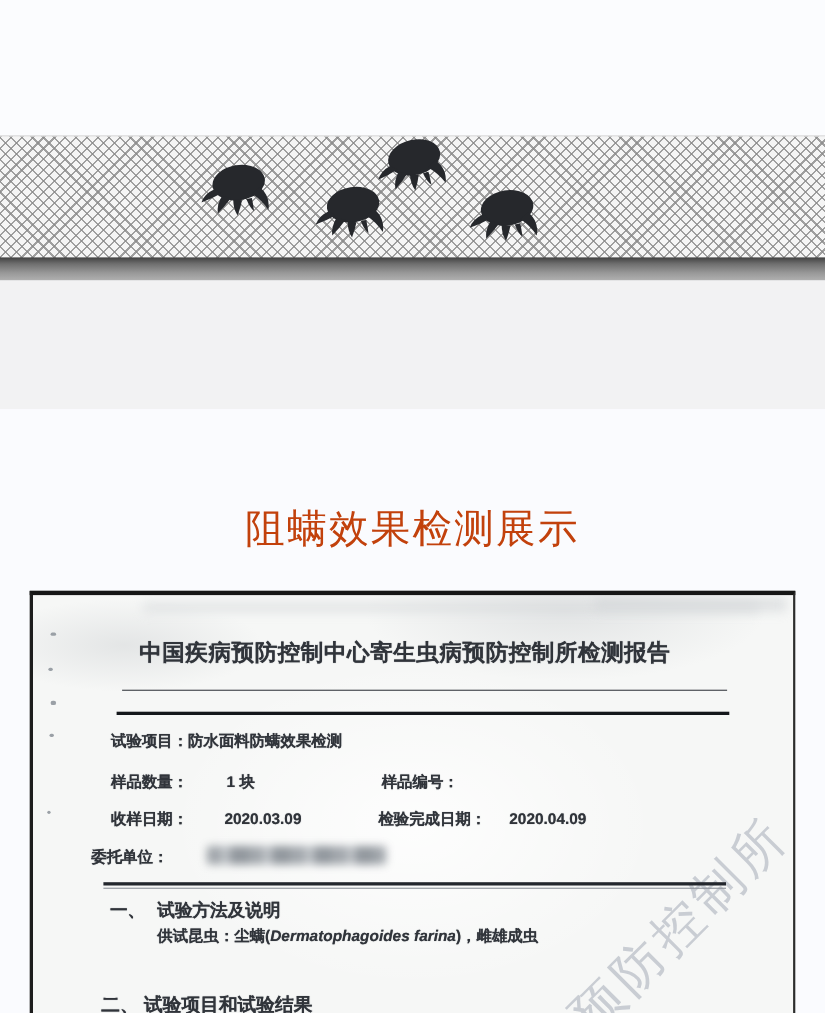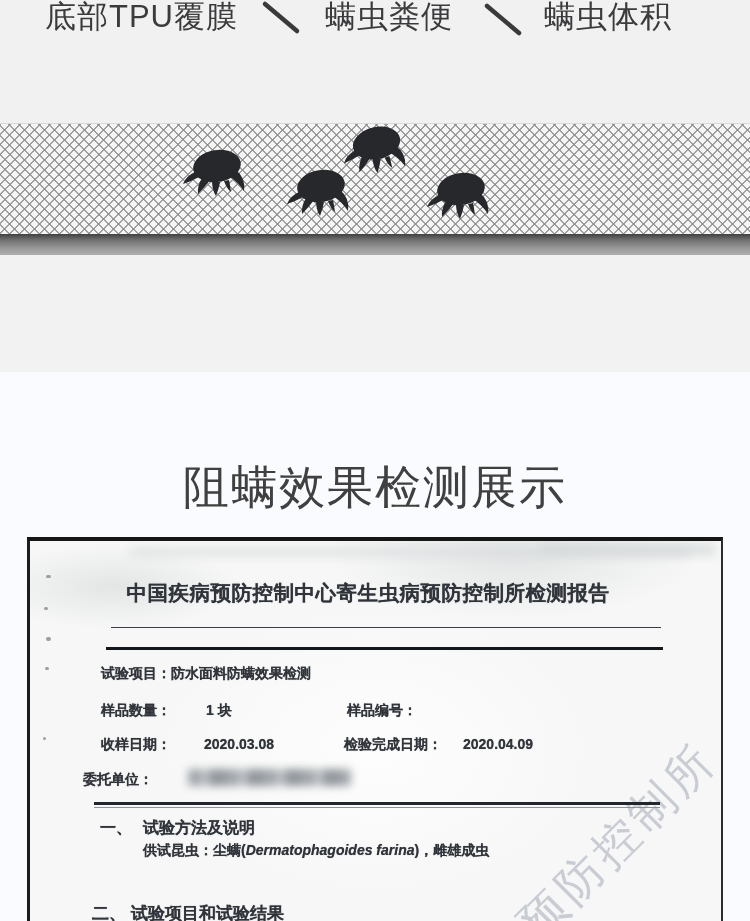--- a/index.html
+++ b/index.html
@@ -31,21 +31,21 @@
   .shadowbar{
     left:0;top:234px;width:750px;height:21px;
     background:linear-gradient(180deg,#414141 0%,#6f6f6f 28%,#999999 68%,#b0b0b0 100%);
   }
   .sec-mid{left:0;top:255px;width:750px;height:117px;background:#f2f2f3;}
 
   
   .sec-report{left:0;top:372px;width:750px;height:549px;background:#fafbfe;}
   .rtitle{
     left:0;top:85px;width:750px;margin:0;text-align:center;
-    font-size:46px;font-weight:500;color:#404040;letter-spacing:2px;
+    font-size:36px;font-weight:500;color:#c2410c;letter-spacing:2px;
   }
 
   
   .doc{
     left:27px;top:537px;width:696px;height:384px;overflow:hidden;
     background:#f6f7f6;
     background-image:
       radial-gradient(ellipse 180px 60px at 12% 12%, rgba(205,208,210,.45), rgba(205,208,210,0) 70%),
       radial-gradient(ellipse 260px 90px at 70% 4%,  rgba(198,201,204,.40), rgba(198,201,204,0) 70%),
       radial-gradient(ellipse 300px 200px at 50% 55%, rgba(255,255,255,.8), rgba(255,255,255,0) 75%);
@@ -94,29 +94,20 @@
       <path d="M12 27 Q3 31 0 39 Q9 36 18 31 Z"></path>
       <path d="M19 33 Q14 41 15 49 Q22 42 27 35 Z"></path>
       <path d="M29 36 Q29 45 33 51 Q36 43 37 37 Z"></path>
       <path d="M41 36 Q44 44 48 47 Q47 40 46 35 Z"></path>
     </g>
   </symbol>
 </svg>
 
 <div id="canvas">
 
-  <section class="abs sec-top">
-    <span class="abs toplabel" style="left:45px">底部TPU覆膜</span>
-    <span class="abs toplabel" style="left:325px">螨虫粪便</span>
-    <span class="abs toplabel" style="left:544px">螨虫体积</span>
-    <svg class="abs leaders">
-      <line x1="265" y1="4" x2="297" y2="31" stroke="#3a3a3c" stroke-width="4.5" stroke-linecap="round"></line>
-      <line x1="487" y1="6" x2="519" y2="33" stroke="#3a3a3c" stroke-width="4.5" stroke-linecap="round"></line>
-    </svg>
-  </section>
 
   <div class="abs mesh">
     <svg class="abs mite" style="left:183px;top:21px" width="70" height="56">
         <use href="#mite"></use>
       </svg>
     <svg class="abs mite" style="left:287px;top:41px" width="70" height="56">
         <use href="#mite"></use>
       </svg>
     <svg class="abs mite" style="left:343px;top:-2px;transform:rotate(-4deg)" width="70" height="56">
         <use href="#mite"></use>
@@ -152,21 +143,21 @@
 
     <div class="abs row hei scan-ink" style="left:71px;top:124px">
       <span>试验项目：</span><span>防水面料防螨效果检测</span>
     </div>
 
     <span class="abs row hei scan-ink" style="left:71px;top:161px">样品数量：</span>
     <span class="abs row hei scan-ink" style="left:176px;top:161px">1 块</span>
     <span class="abs row hei scan-ink" style="left:317px;top:161px">样品编号：</span>
 
     <span class="abs row hei scan-ink" style="left:71px;top:195px">收样日期：</span>
-    <span class="abs row hei scan-ink" style="left:174px;top:195px">2020.03.08</span>
+    <span class="abs row hei scan-ink" style="left:174px;top:195px">2020.03.09</span>
     <span class="abs row hei scan-ink" style="left:314px;top:195px">检验完成日期：</span>
     <span class="abs row hei scan-ink" style="left:433px;top:195px">2020.04.09</span>
 
     <span class="abs row hei scan-ink" style="left:53px;top:230px">委托单位：</span>
     <div class="abs redacted"></div>
 
     <div class="abs" style="left:64px;top:261px;width:566px;height:3px;background:#23272d"></div>
     <div class="abs" style="left:64px;top:266px;width:566px;height:1px;background:#8d9299"></div>
 
     <span class="abs sechead hei scan-ink" style="left:70px;top:277px">一、</span>

